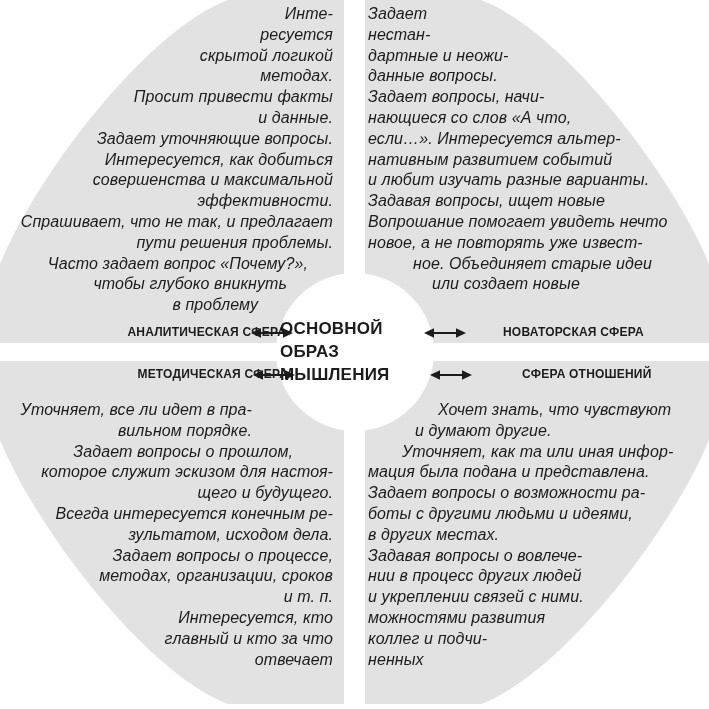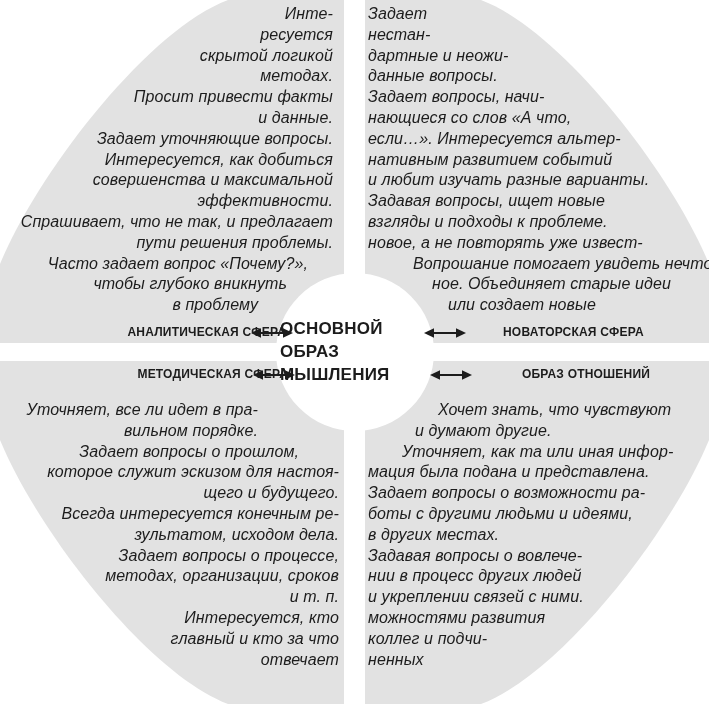--- a/index.html
+++ b/index.html
@@ -27,21 +27,21 @@
     background:var(--background);
   }
   .qtext{
     position:absolute;z-index:3;
     font-size:16px;line-height:20.8px;
     letter-spacing:0.1px;
   }
   .qtext .line{white-space:nowrap;font-style:italic;}
   .q-tl{left:0;top:4px;width:333px;text-align:right;}
   .q-tr{left:368px;top:4px;width:341px;text-align:left;}
-  .q-bl{left:0;top:400px;width:333px;text-align:right;padding-left:6px;}
+  .q-bl{left:0;top:400px;width:333px;text-align:right;}
   .q-br{left:368px;top:400px;width:341px;text-align:left;}
   
   .q-tl .line:nth-child(13){margin-right:25px;}
   .q-tl .line:nth-child(14){margin-right:46px;}
   .q-tl .line:nth-child(15){margin-right:75px;}
   .q-tr .line:nth-child(13){margin-left:45px;}
   .q-tr .line:nth-child(14){margin-left:64px;}
   .q-tr .line:nth-child(15){margin-left:80px;}
   .q-bl .line:nth-child(1){margin-right:81px;}
   .q-bl .line:nth-child(2){margin-right:81px;}
@@ -109,23 +109,22 @@
       <div class="line">Задает</div>
       <div class="line">нестан-</div>
       <div class="line">дартные и неожи-</div>
       <div class="line">данные вопросы.</div>
       <div class="line">Задает вопросы, начи-</div>
       <div class="line">нающиеся со слов «А что,</div>
       <div class="line">если…». Интересуется альтер-</div>
       <div class="line">нативным развитием событий</div>
       <div class="line">и любит изучать разные варианты.</div>
       <div class="line">Задавая вопросы, ищет новые</div>
-      <div class="line">взгляды и подходы к проблеме.</div>
+      <div class="line">Вопрошание помогает увидеть нечто</div>
       <div class="line">новое, а не повторять уже извест-</div>
-      <div class="line">Вопрошание помогает увидеть нечто</div>
       <div class="line">ное. Объединяет старые идеи</div>
       <div class="line">или создает новые</div>
     </div>
   <div class="qtext q-bl">
       <div class="line">Уточняет, все ли идет в пра-</div>
       <div class="line">вильном порядке.</div>
       <div class="line">Задает вопросы о прошлом,</div>
       <div class="line">которое служит эскизом для настоя-</div>
       <div class="line">щего и будущего.</div>
       <div class="line">Всегда интересуется конечным ре-</div>
@@ -149,21 +148,21 @@
       <div class="line">нии в процесс других людей</div>
       <div class="line">и укреплении связей с ними.</div>
       <div class="line">можностями развития</div>
       <div class="line">коллег и подчи-</div>
       <div class="line">ненных</div>
     </div>
 
   <div class="sphere-label label-tl">АНАЛИТИЧЕСКАЯ СФЕРА</div>
   <div class="sphere-label label-tr">НОВАТОРСКАЯ СФЕРА</div>
   <div class="sphere-label label-bl">МЕТОДИЧЕСКАЯ СФЕРА</div>
-  <div class="sphere-label label-br">ОБРАЗ ОТНОШЕНИЙ</div>
+  <div class="sphere-label label-br">СФЕРА ОТНОШЕНИЙ</div>
 
   <div class="center-text">
       <div class="line">ОСНОВНОЙ</div>
       <div class="line">ОБРАЗ</div>
       <div class="line">МЫШЛЕНИЯ</div>
     </div>
 
   <svg class="arrow arr-lt" width="42" height="12" viewBox="0 0 42 12">
     <line x1="7" y1="6" x2="35" y2="6"></line>
     <polygon points="0,6 10,1.2 10,10.8"></polygon>

